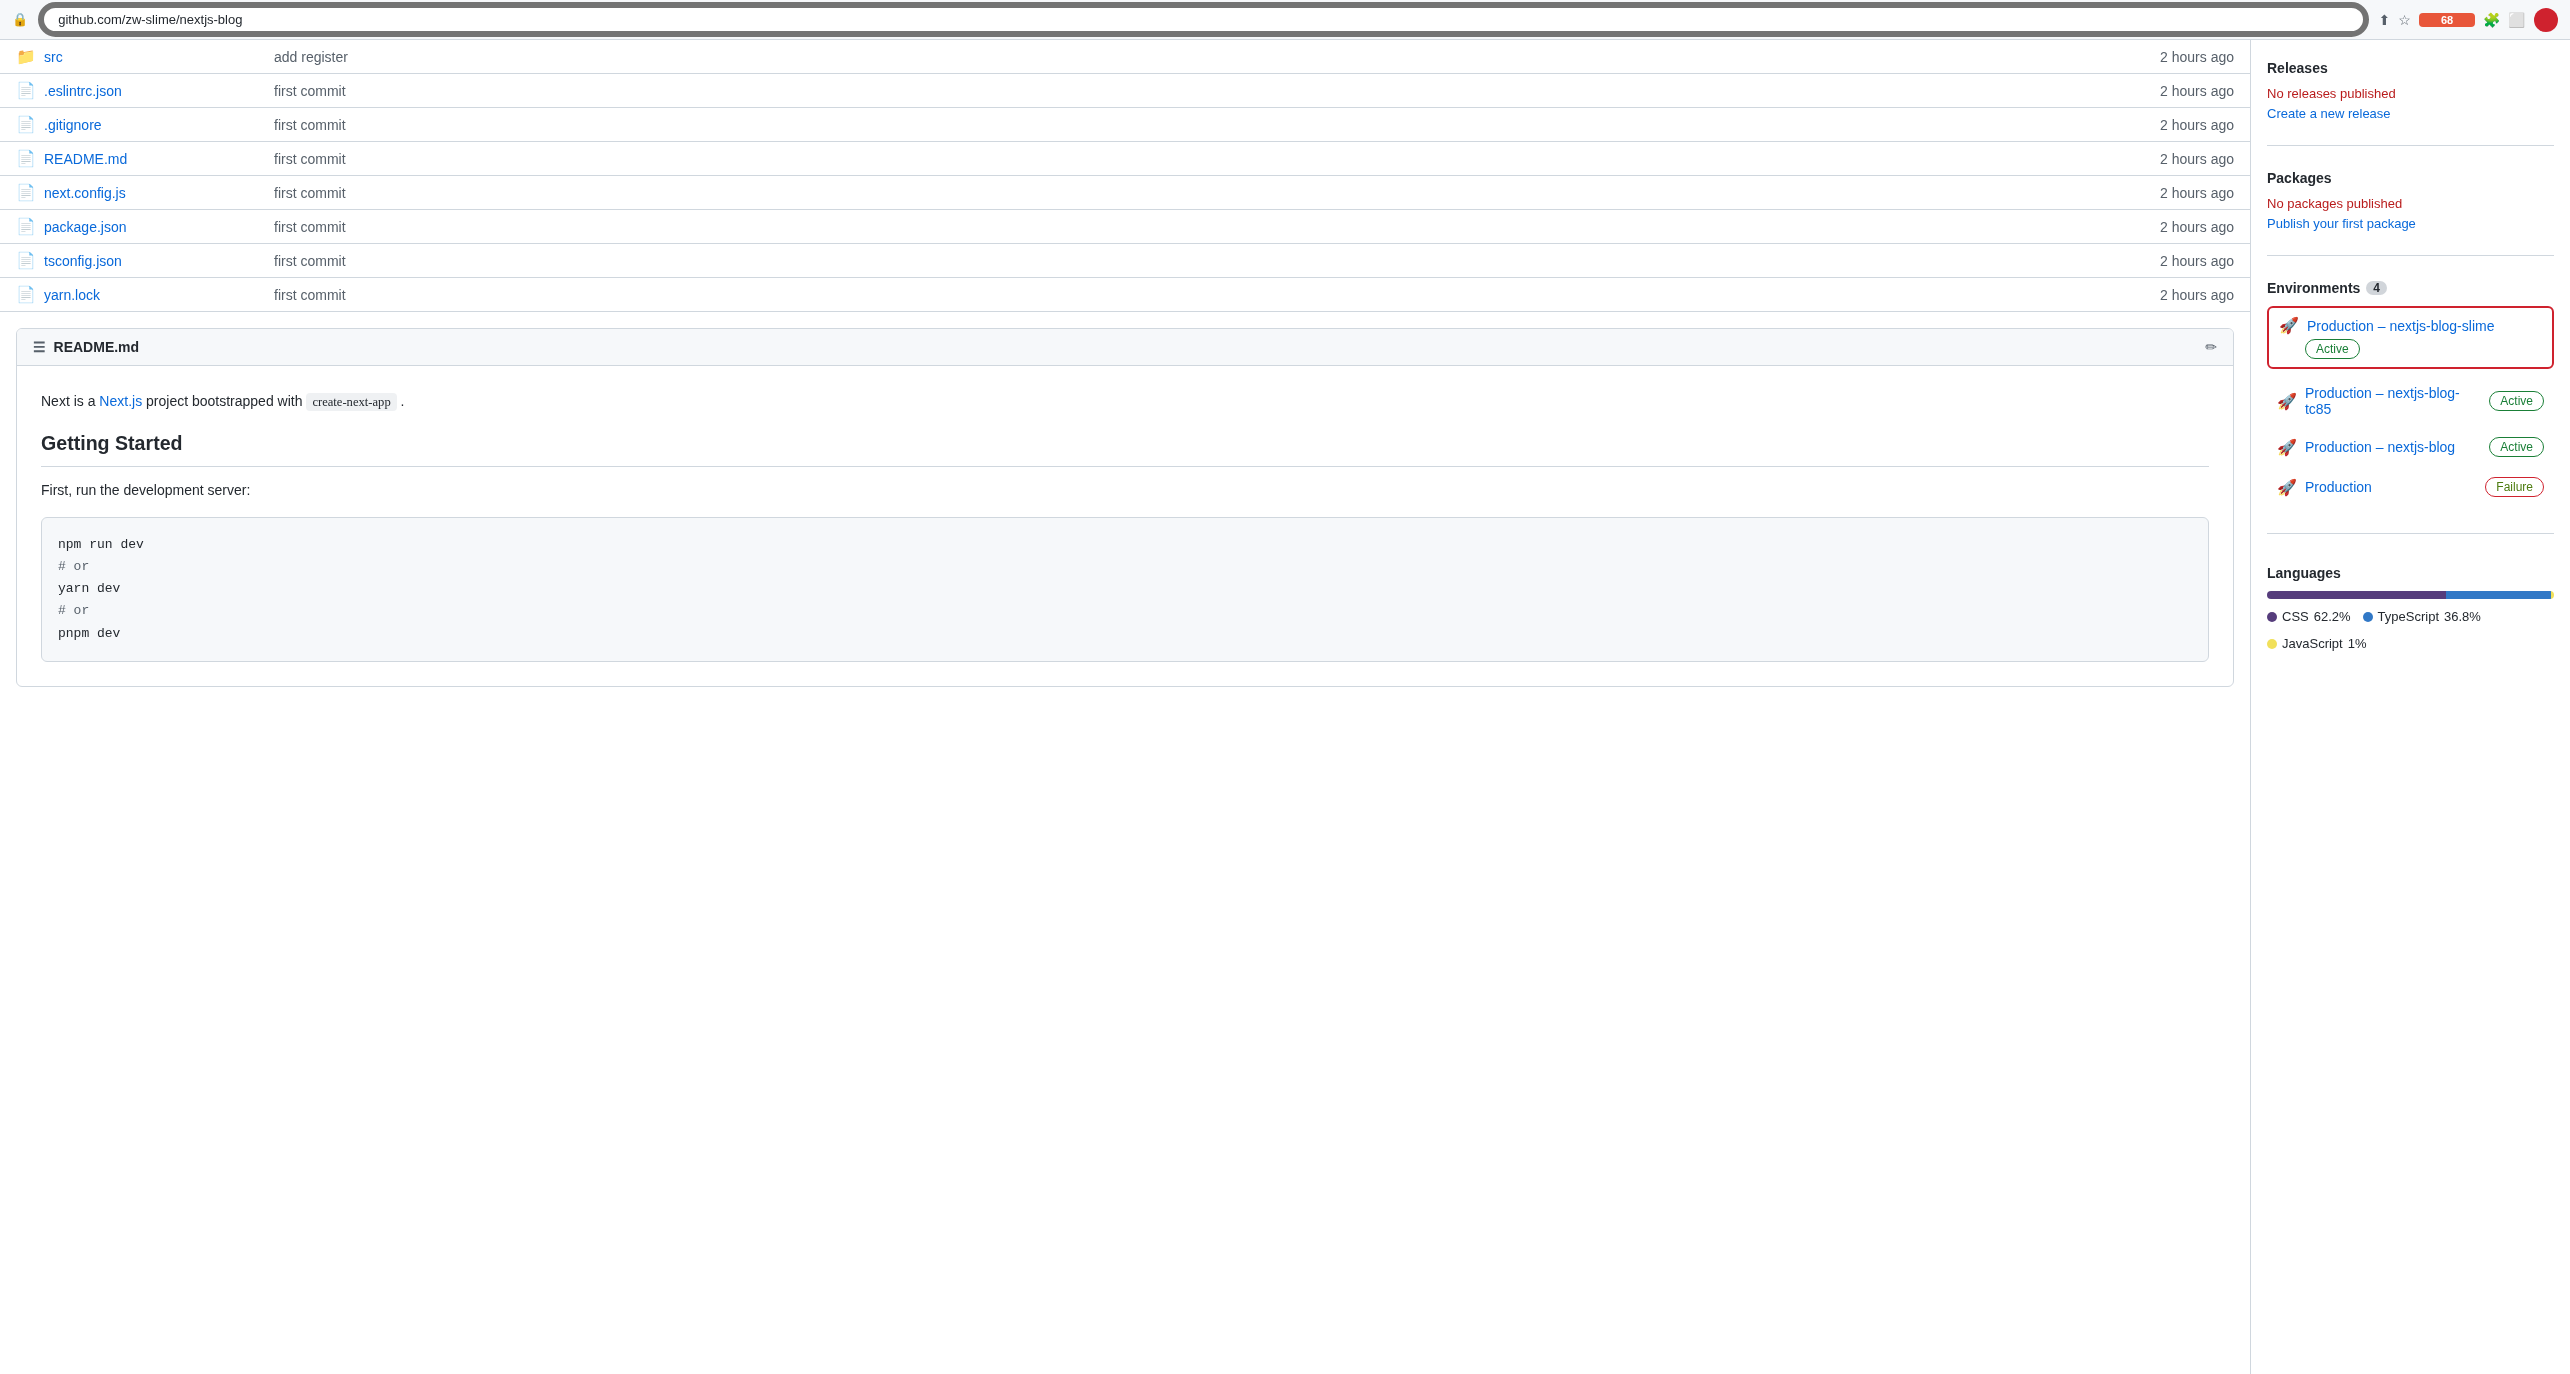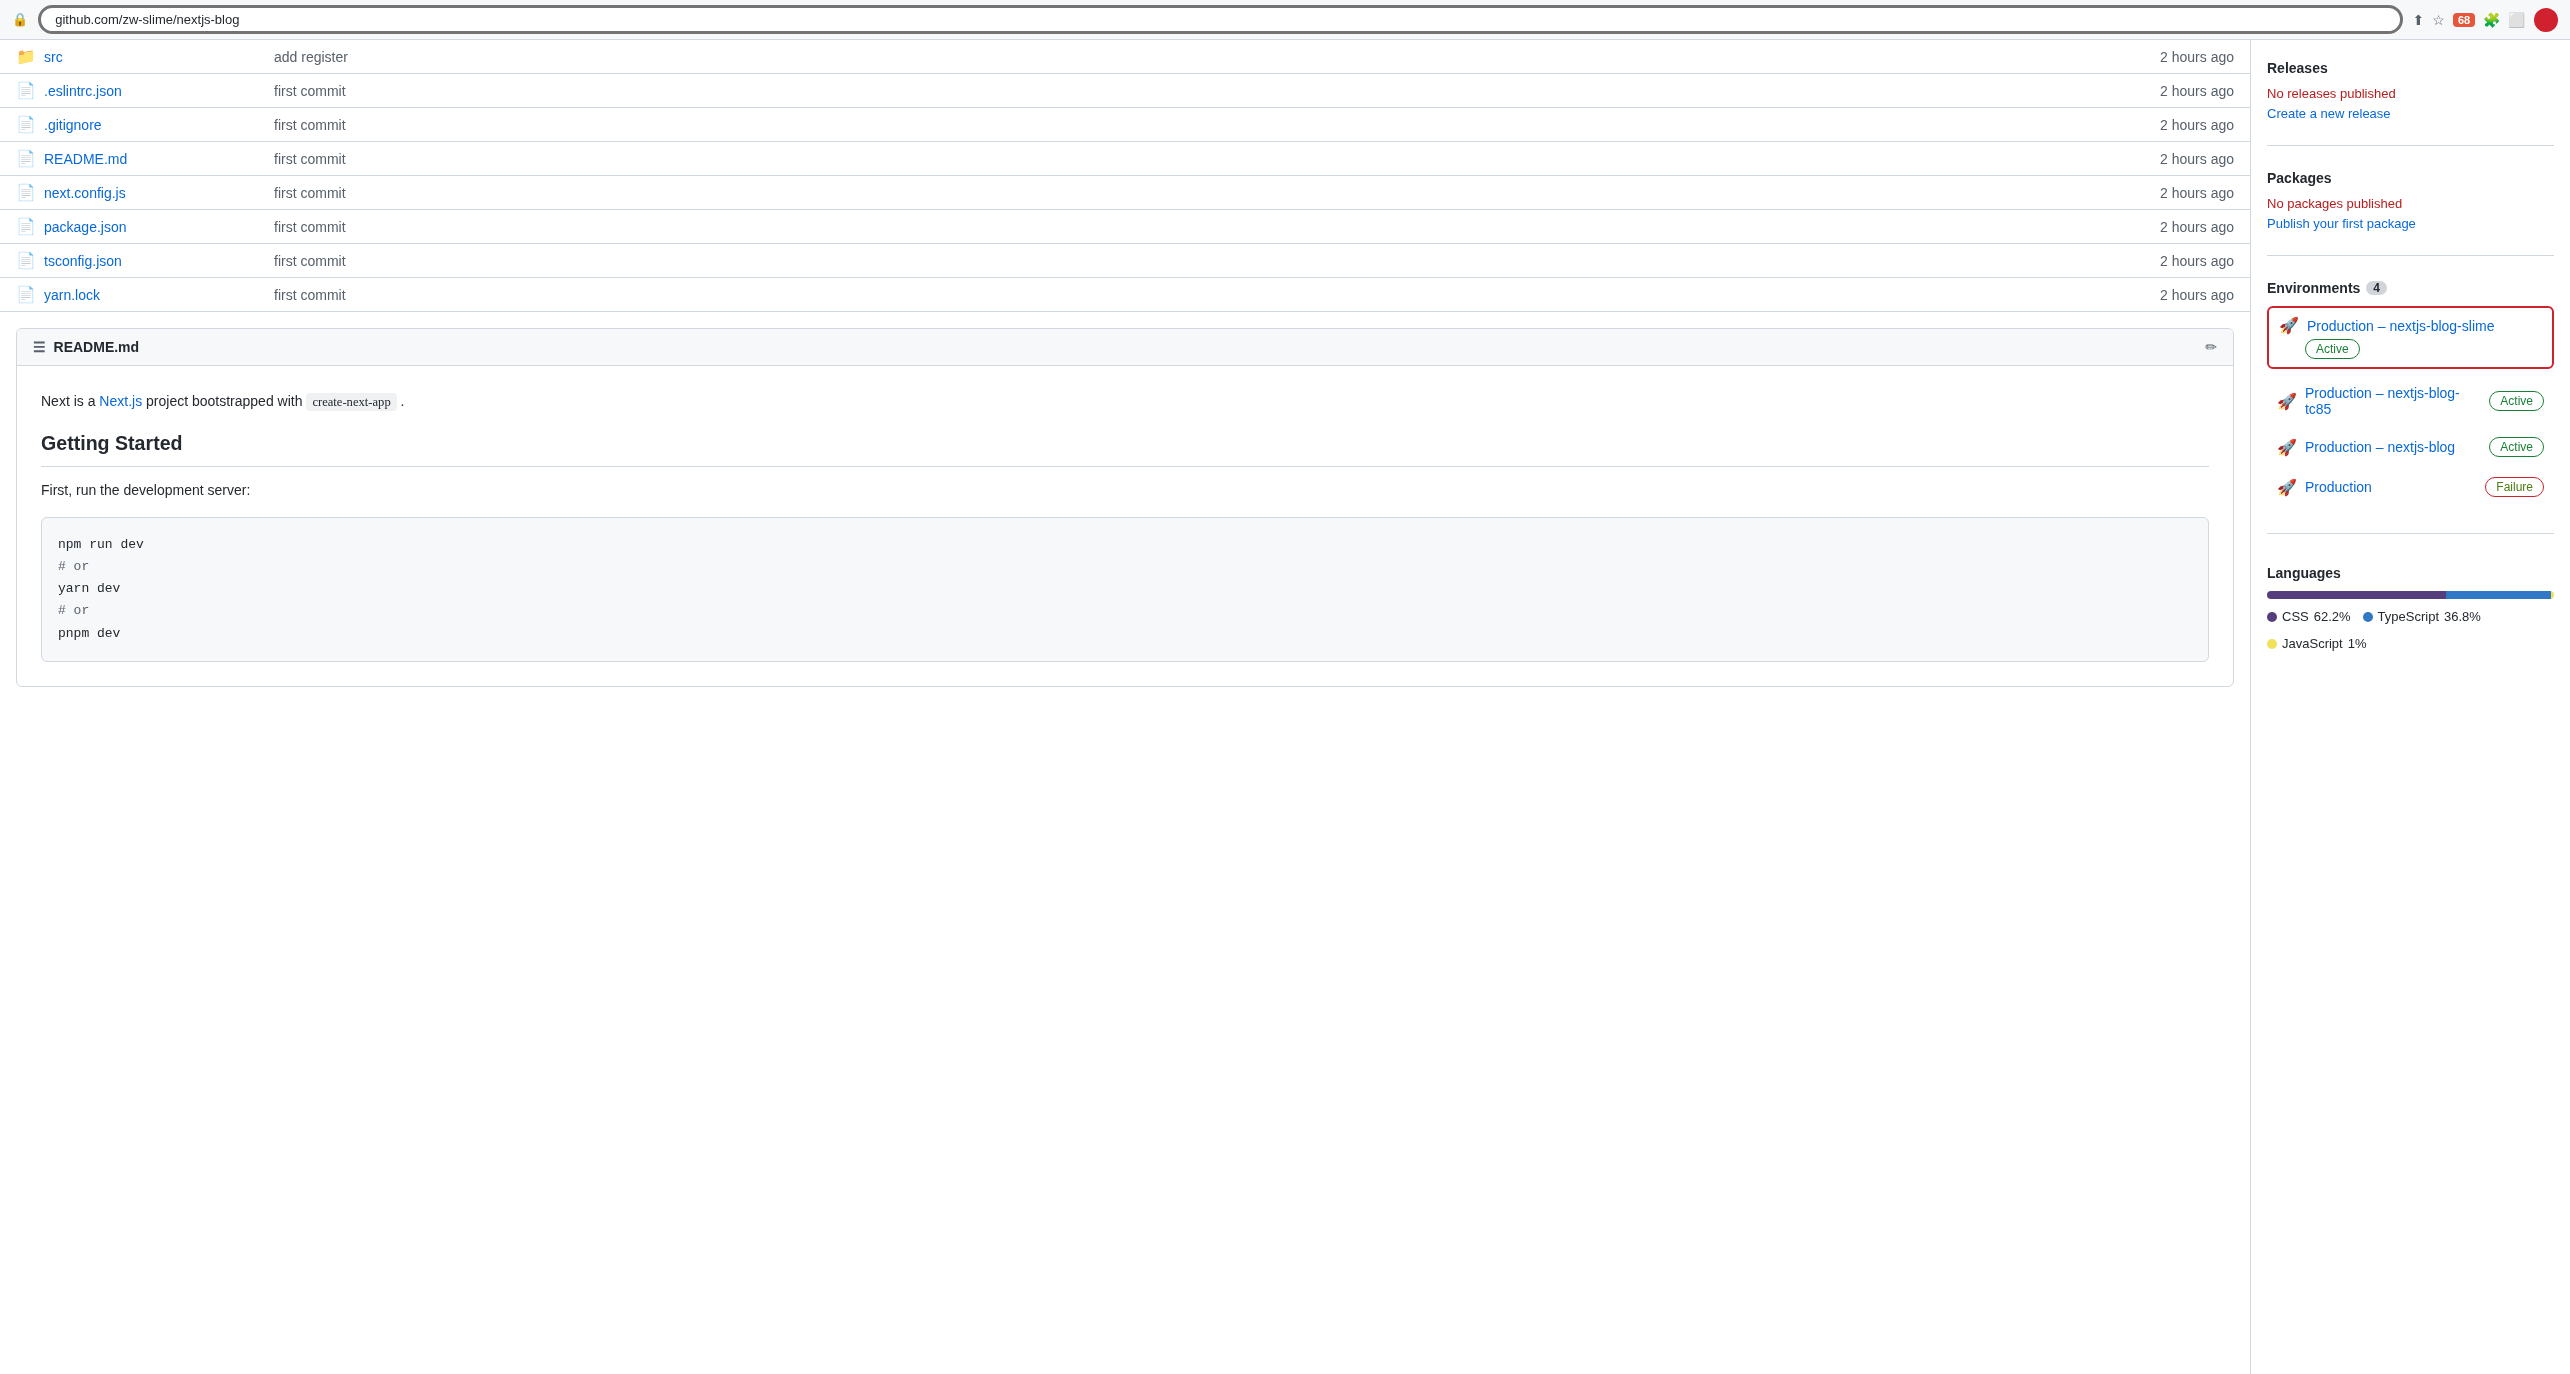--- a/index.html
+++ b/index.html
@@ -18,21 +18,21 @@
       height: 40px;
       gap: 10px;
     }
     .browser-lock {
       color: #57606a;
       font-size: 13px;
     }
     .browser-url {
       flex: 1;
       background: #fff;
-      border: 3px solid #737373;
+      border: 6px solid #737373;
       border-radius: 20px;
       padding: 4px 14px;
       font-size: 13px;
       color: #24292f;
     }
     .browser-icons {
       display: flex;
       gap: 8px;
       align-items: center;
       color: #57606a;
@@ -272,21 +272,21 @@
   </style>
 </head>
 <body>
 
 <div class="browser-bar">
   <span class="browser-lock">🔒</span>
   <div class="browser-url">github.com/zw-slime/nextjs-blog</div>
   <div class="browser-icons">
     <span>⬆</span>
     <span>☆</span>
-    <span style="background:#e8563a;color:white;border-radius:4px;padding:1px 5px;font-size:11px;font-weight:700;">68</span>
+    <span style="background:#e8563a;color:white;border-radius:4px;padding:1px 22px;font-size:11px;font-weight:700;">68</span>
     <span>🧩</span>
     <span>⬜</span>
     <span style="width:24px;height:24px;border-radius:50%;background:#cf222e;display:inline-block;"></span>
   </div>
 </div>
 
 <div class="layout">
 
   <div class="main-content">
 

